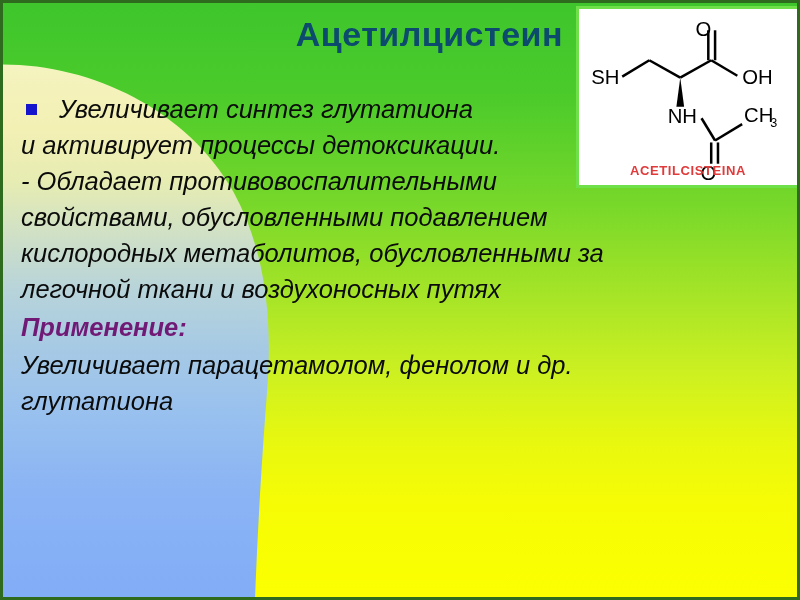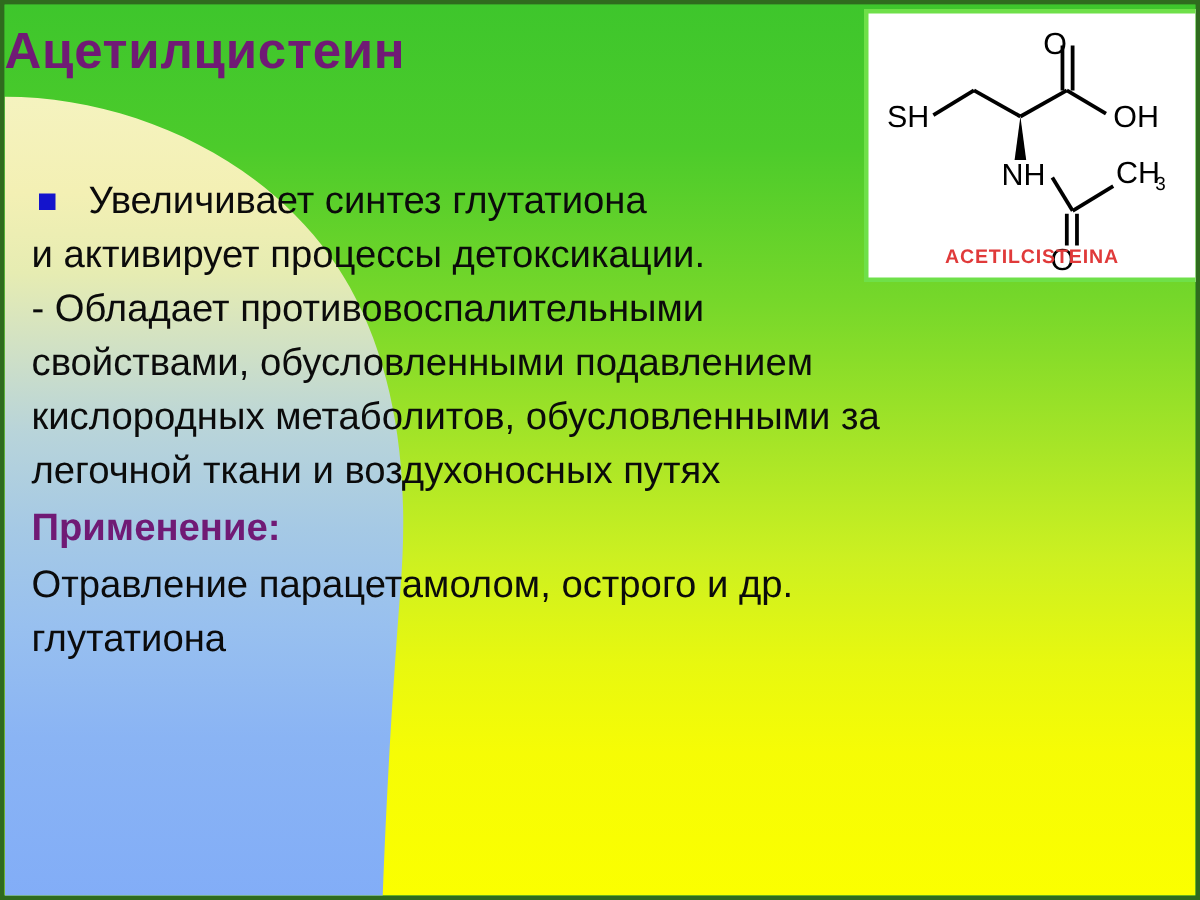--- a/index.html
+++ b/index.html
@@ -41,37 +41,38 @@
         #f6fc05 84%,
         #fbff00 100%);
   }
 
   
   #title {
     position: absolute;
     left: 0;
     top: 12px;
     width: 560px;
-    text-align: left;
+    text-align: right;
     font-size: 34px;
     font-weight: bold;
-    color: #701a75;
+    color: #0c4a6e;
     letter-spacing: 0.5px;
     white-space: nowrap;
   }
 
   
   #body-text {
     position: absolute;
     left: 18px;
-    top: 113px;
+    top: 88px;
     width: 760px;
     font-size: 25.5px;
     line-height: 36px;
     color: #0b0b0b;
+    font-style: italic;
   }
 
   .line {
     white-space: nowrap;
   }
 
   .bullet-line {
     display: flex;
     align-items: center;
     gap: 0;
@@ -212,17 +213,17 @@
 
     <div class="line para-line">и активирует процессы детоксикации.</div>
 
     <div class="para-line"> - Обладает противовоспалительными</div>
     <div class="para-line">свойствами, обусловленными подавлением</div>
     <div class="para-line">кислородных метаболитов, обусловленными за</div>
     <div class="para-line">легочной ткани и воздухоносных путях</div>
 
     <div class="heading-use">Применение:</div>
 
-    <div class="para-line">Отравление парацетамолом, острого и др.</div>
+    <div class="para-line">Увеличивает парацетамолом, фенолом и др.</div>
     <div class="para-line">глутатиона</div>
   </div>
 
 </div>
 
 </body></html>

